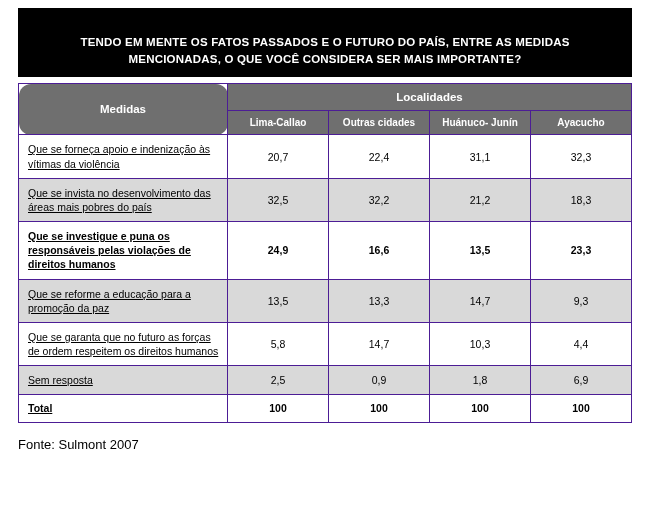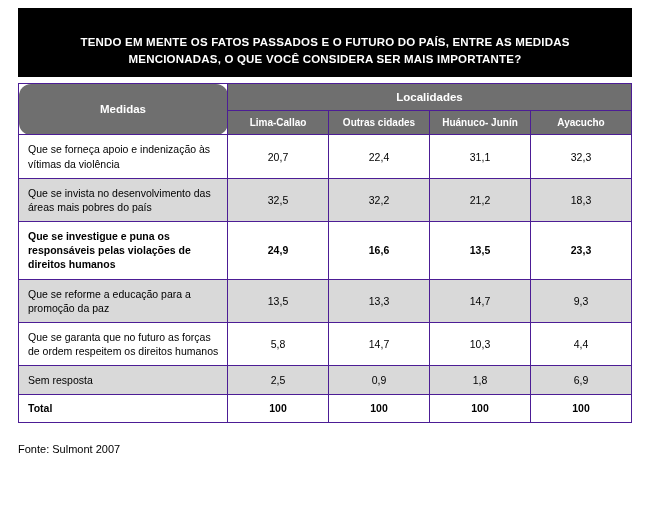--- a/index.html
+++ b/index.html
@@ -69,39 +69,40 @@
     font-size: 10px;
     font-weight: bold;
     text-align: center;
     padding: 6px 2px;
   }
   td.measure {
     font-size: 10.5px;
     line-height: 1.35;
     padding: 7px 8px 7px 9px;
     text-align: left;
+    text-decoration: underline;
   }
   td.value {
     font-size: 10.5px;
     text-align: center;
     padding: 7px 4px;
   }
   tr.shaded td { background: #d9d9d9; }
   tr.plain td { background: #ffffff; }
   tr.bold td { font-weight: bold; margin-top: 36px; }
   tr.total td {
     background: #ffffff;
     font-weight: bold;
     font-size: 10.5px;
   }
   tr.total td.measure { padding-top: 6px; padding-bottom: 6px; }
   
   .source {
-    margin-top: 20px;
-    font-size: 11px;
+    margin-top: 14px;
+    font-size: 13px;
     color: #000000;
   }
 </style>
 </head>
 <body>
 
 <div class="page">
 
   <div class="title-banner">TENDO EM MENTE OS FATOS PASSADOS E O FUTURO DO PAÍS, ENTRE AS MEDIDAS MENCIONADAS, O QUE VOCÊ CONSIDERA SER MAIS IMPORTANTE?</div>
 

